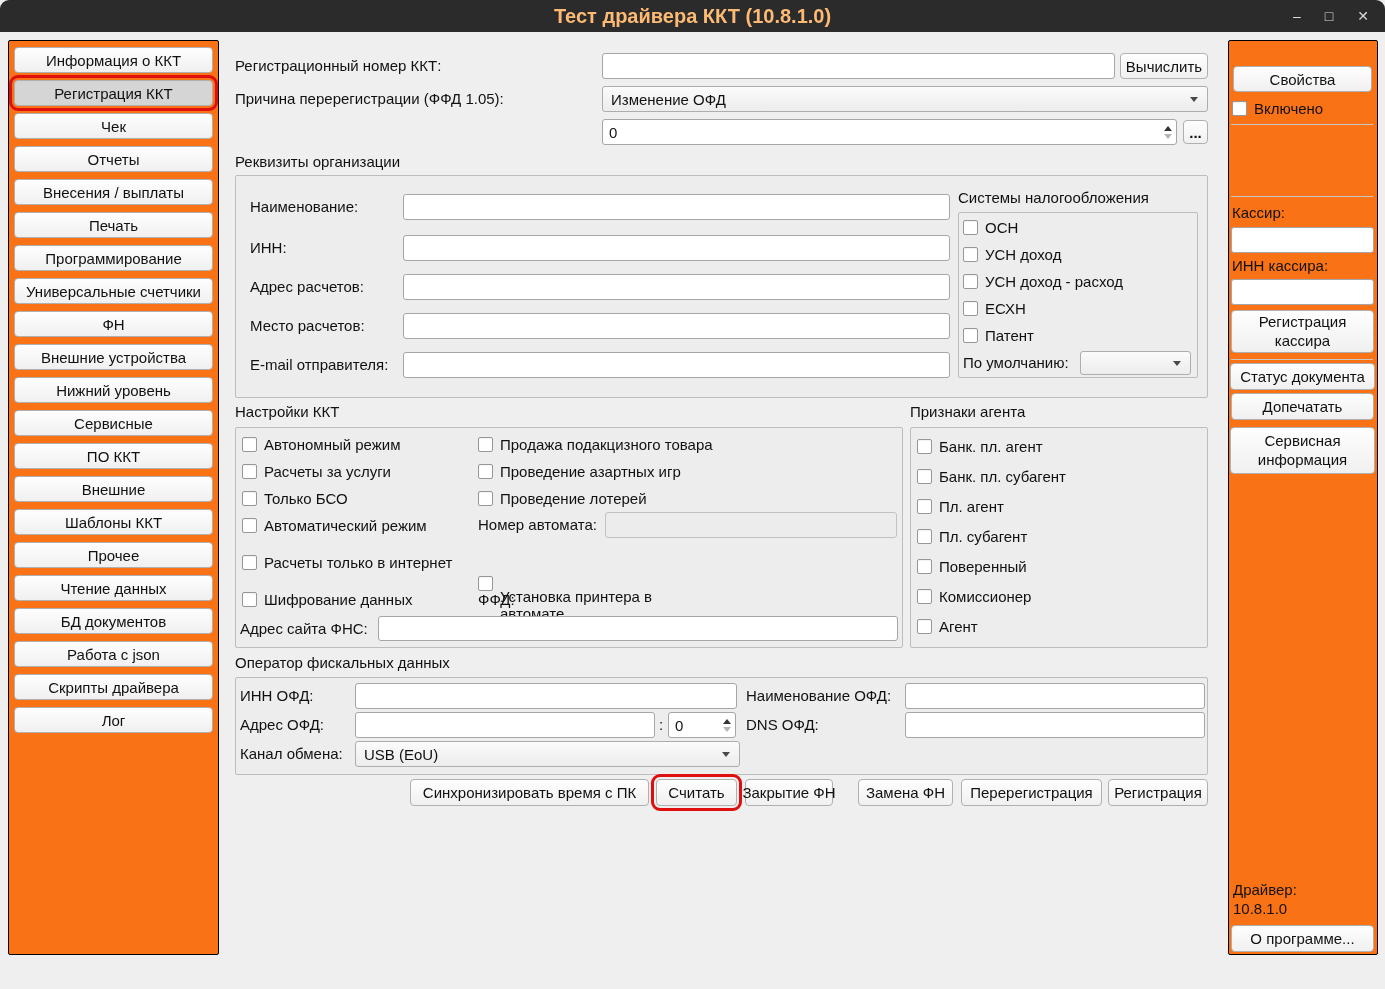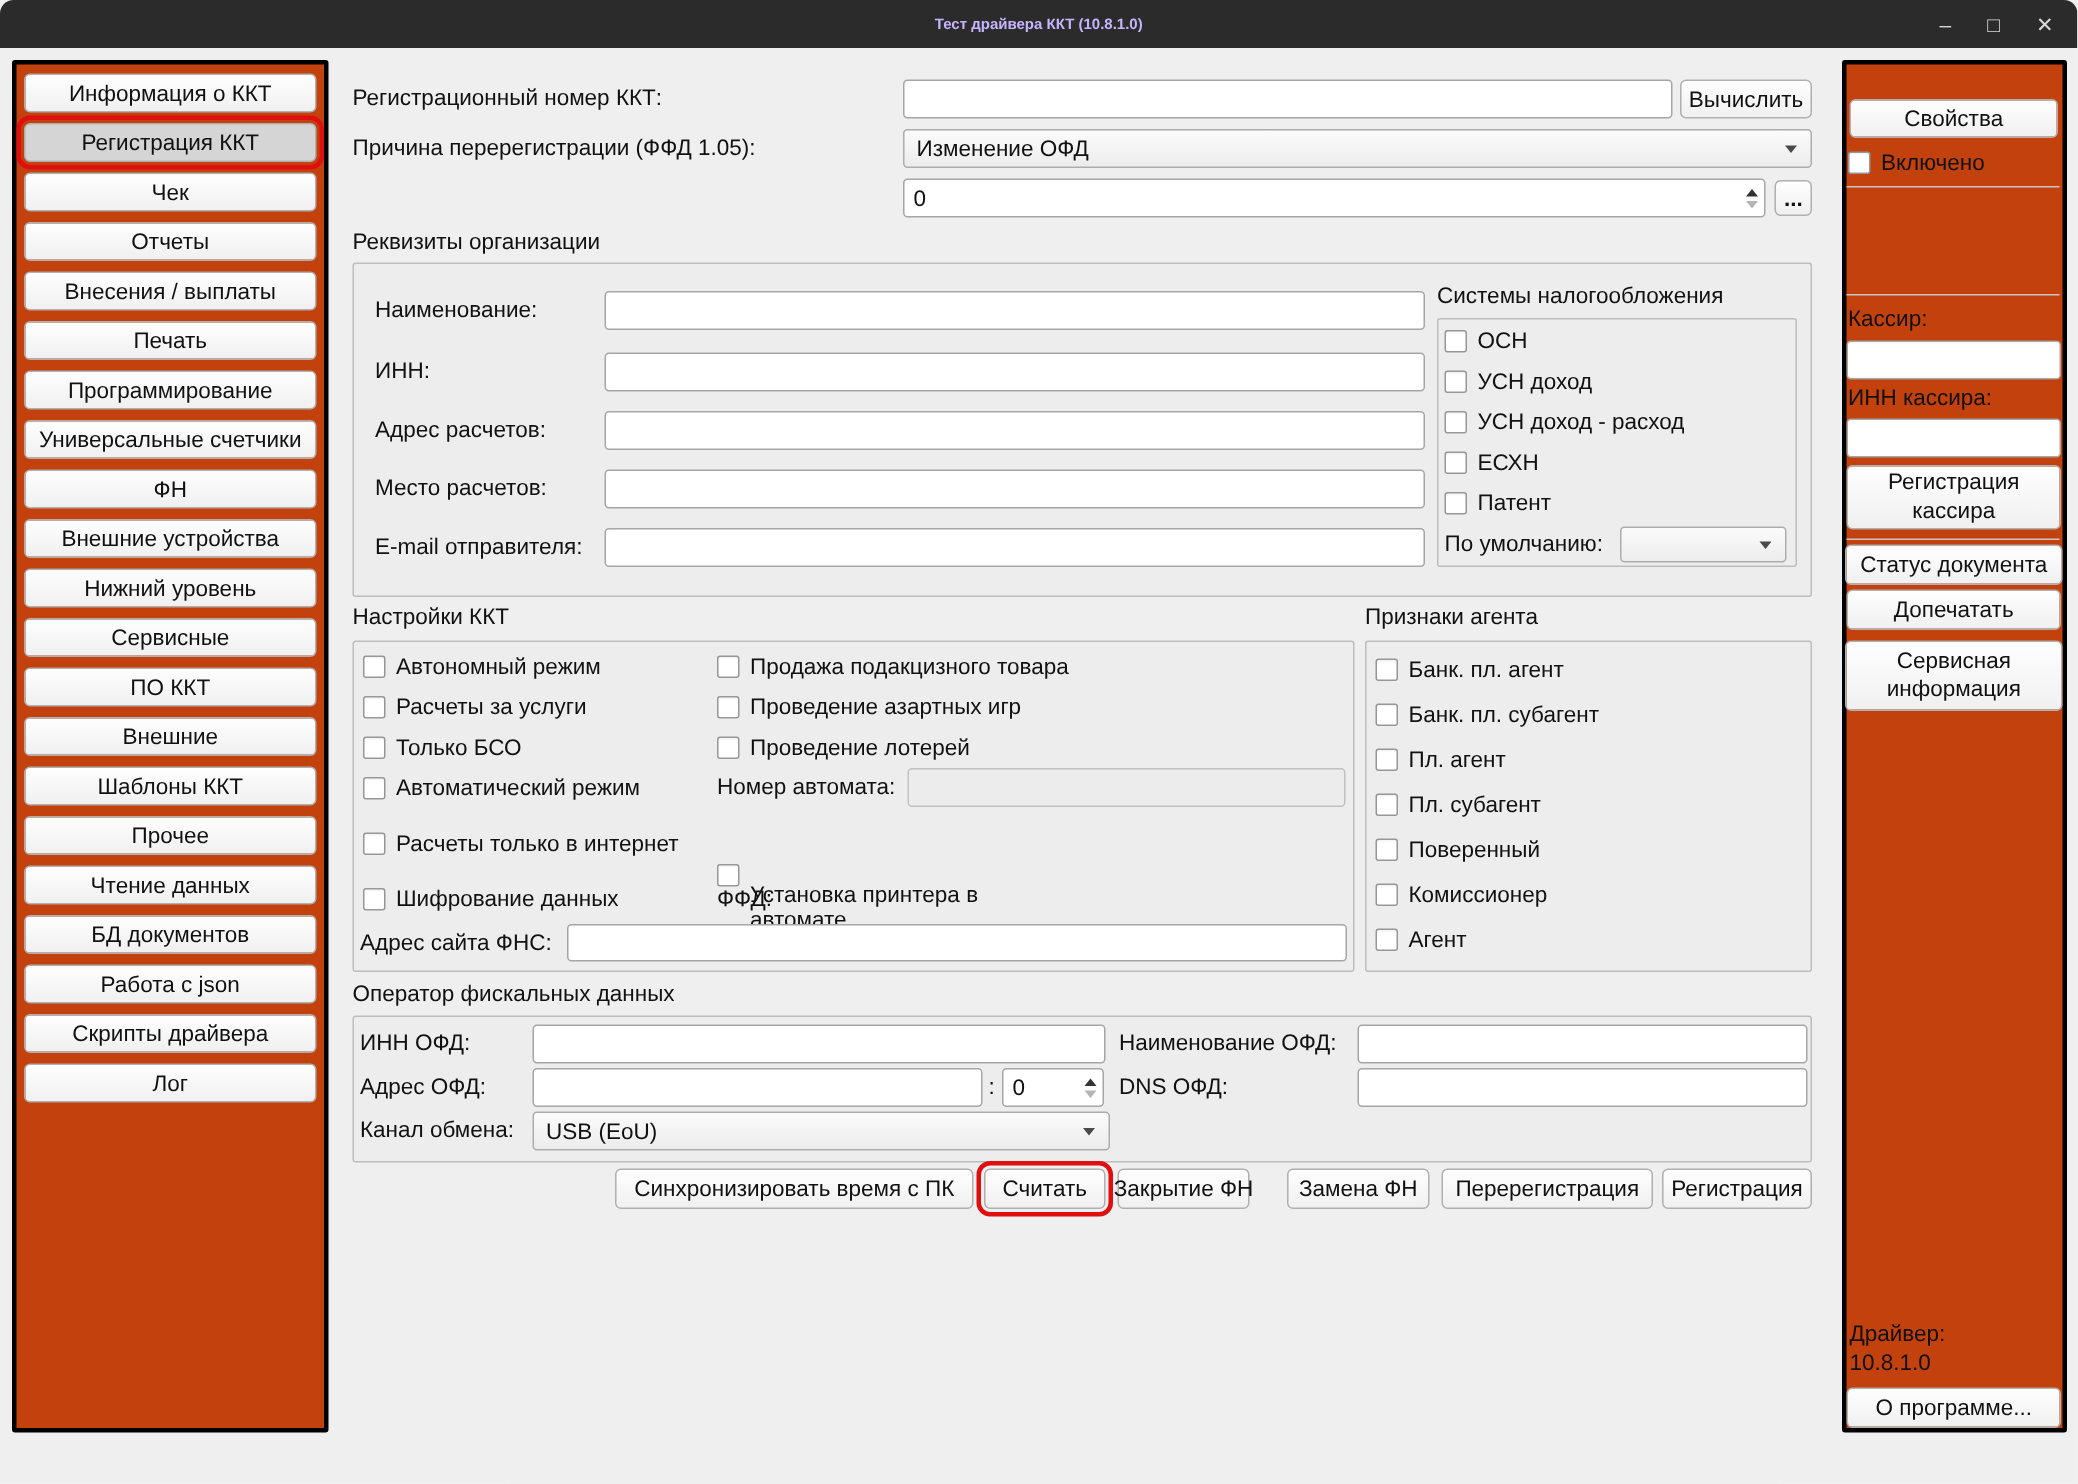--- a/index.html
+++ b/index.html
@@ -1,26 +1,26 @@
 <!DOCTYPE html>
 <html><head>
 <meta charset="utf-8">
 <style>
   html,body{margin:0;padding:0;background:#f4f4f4;}
   .window{position:relative;width:1385px;height:989px;background:#efefef;
           font-family:"Liberation Sans","DejaVu Sans",sans-serif;font-size:15px;color:#111;overflow:hidden;}
   
   .titlebar{position:absolute;left:0;top:0;width:100%;height:32px;background:#2b2b2b;
             border-radius:9px 9px 0 0;display:flex;align-items:center;justify-content:center;}
-  .titlebar .title{color:#c4b5fd;font-weight:bold;font-size:10px;text-align:right;}
+  .titlebar .title{color:#fdba74;font-weight:bold;font-size:20px;text-align:right;}
   .win-controls{position:absolute;right:16px;top:0;height:32px;display:flex;align-items:center;gap:24px;
                 color:#d9d9d9;font-size:14px;}
   .win-controls .wc{display:inline-block;line-height:1;cursor:default;}
   
-  .panel{position:absolute;border:3px solid #000000;background:#c2410c;border-radius:2px;box-sizing:border-box;}
+  .panel{position:absolute;border:1px solid #000000;background:#f97316;border-radius:2px;box-sizing:border-box;}
   .left-panel{left:8px;top:40px;width:211px;height:915px;padding:6px 5px;display:flex;flex-direction:column;gap:7px;}
   
   .btn{box-sizing:border-box;border:1px solid #b0b0b0;border-radius:4px;
        background:linear-gradient(#fefefe,#f0f0f0);font-family:inherit;font-size:15px;color:#111;
        display:flex;align-items:center;justify-content:center;padding:0 8px;cursor:default;white-space:nowrap;}
   .nav-btn{flex:0 0 26px;height:26px;}
   .nav-active{background:#d5d5d5;}
   .red-outline{outline:3px solid #df0f0f;outline-offset:2px;}
   .multiline{white-space:normal;text-align:center;line-height:1.25;}
   .abs{position:absolute;}

